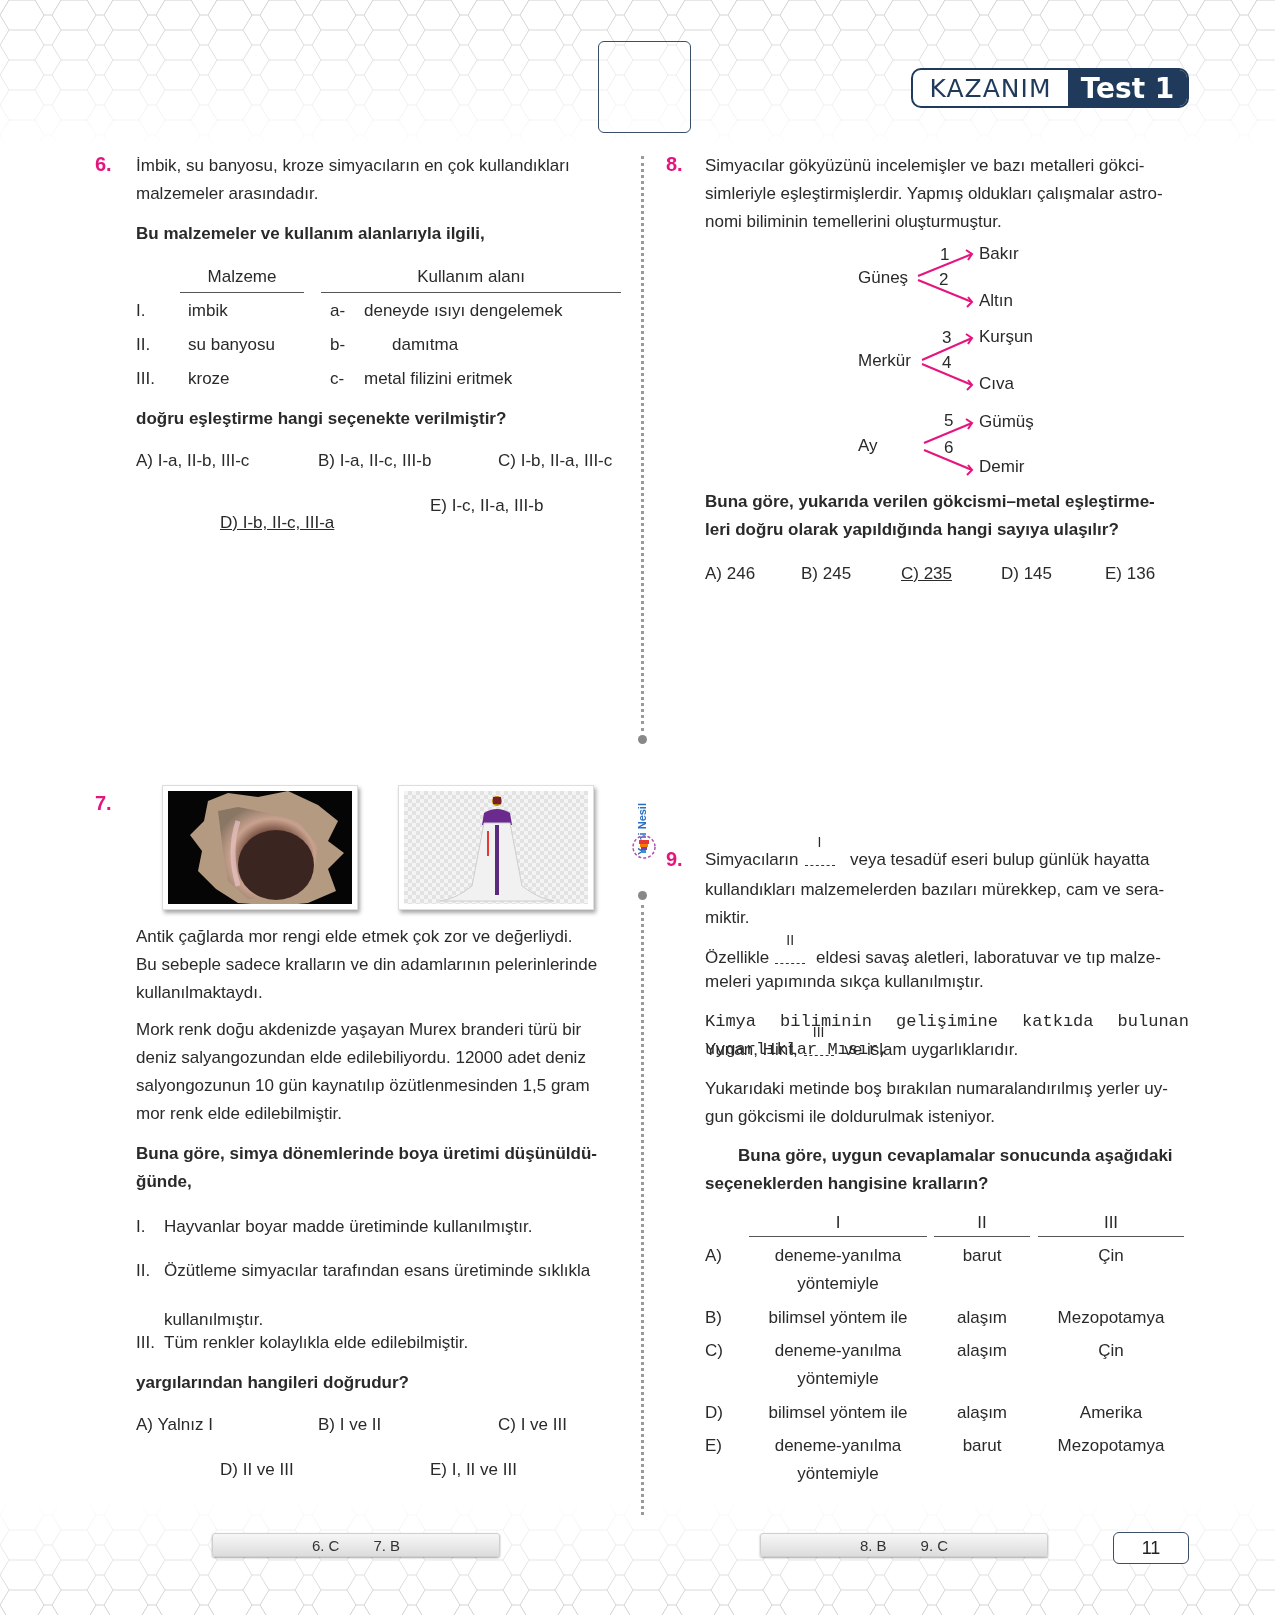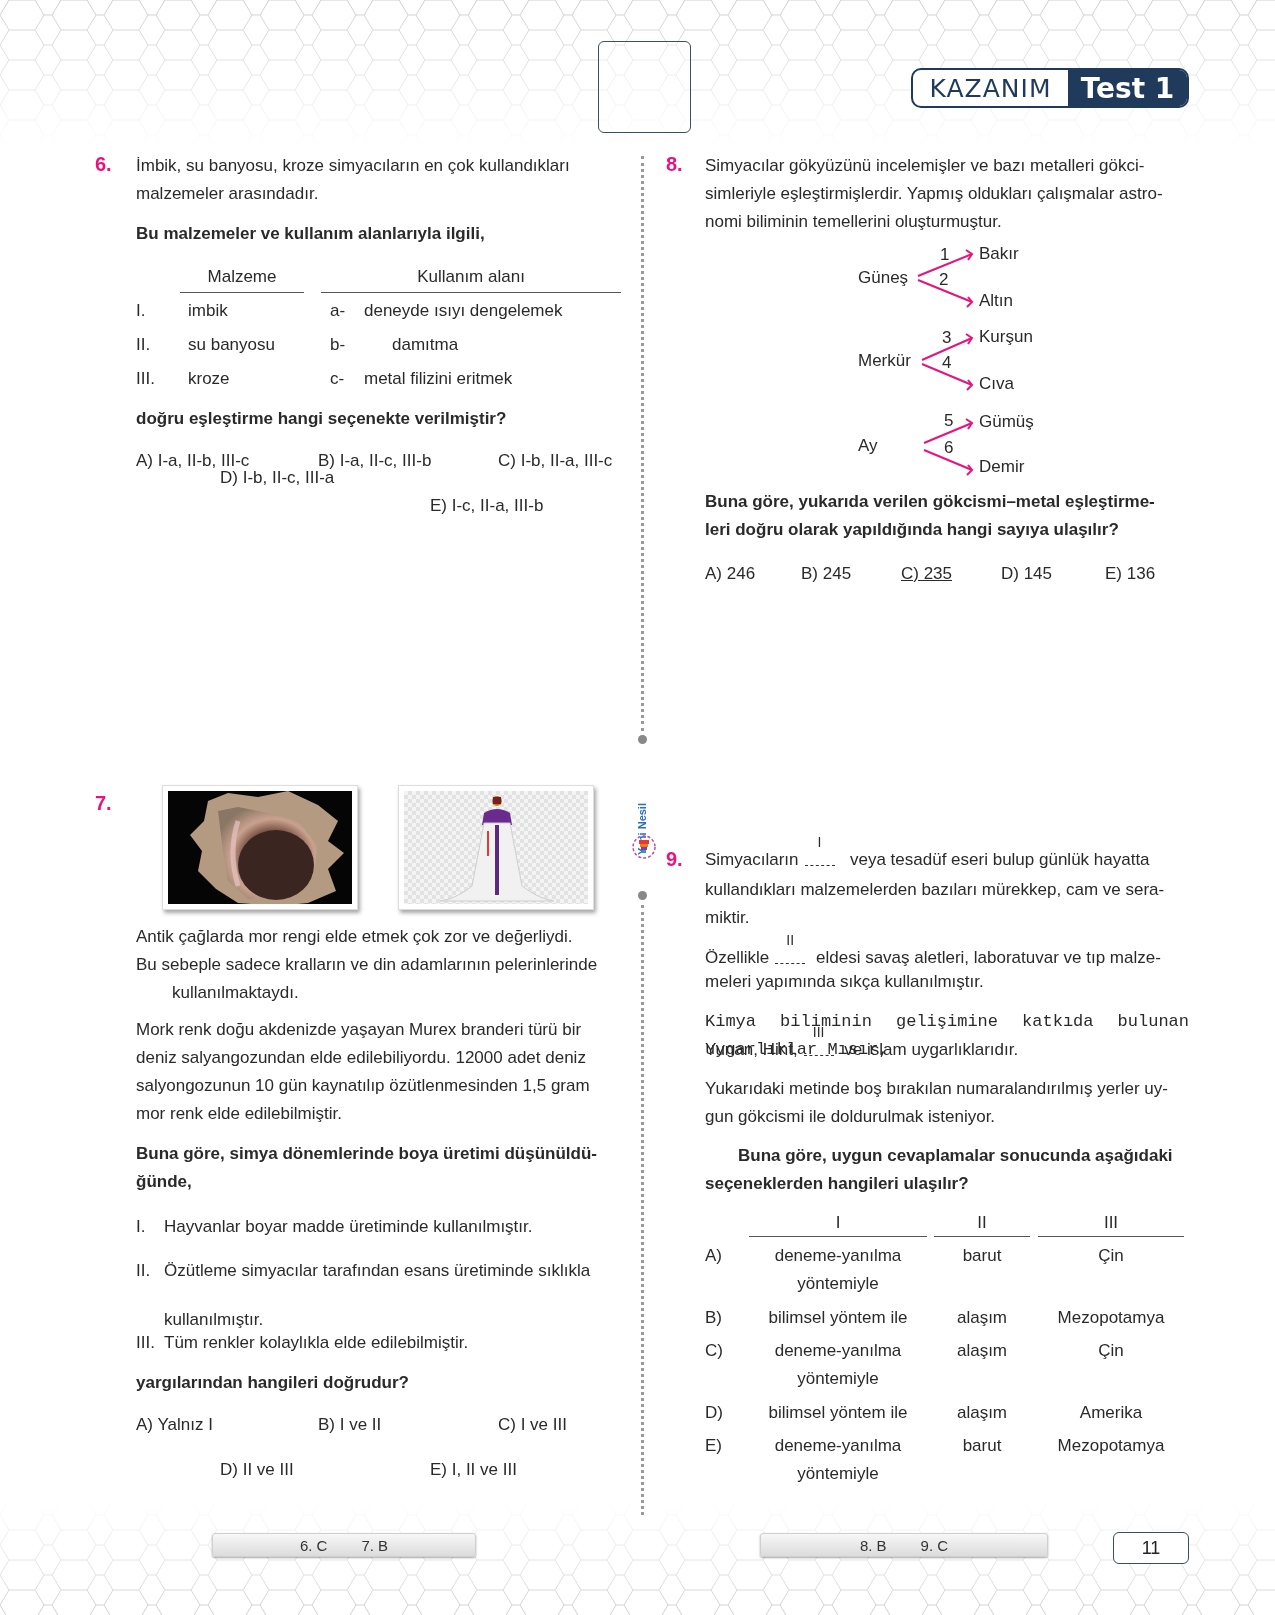--- a/index.html
+++ b/index.html
@@ -111,21 +111,21 @@
     <div class="cell" style="left:136px;top:365px;">III.</div>
     <div class="cell" style="left:188px;top:365px;">kroze</div>
     <div class="cell" style="left:330px;top:365px;">c-</div>
     <div class="cell" style="left:364px;top:365px;">metal filizini eritmek</div>
   </div>
 
   <div class="t b" style="left:136px;top:405px;">doğru eşleştirme hangi seçenekte verilmiştir?</div>
   <div class="t" style="left:136px;top:447px;">A) I-a, II-b, III-c</div>
   <div class="t" style="left:318px;top:447px;">B) I-a, II-c, III-b</div>
   <div class="t" style="left:498px;top:447px;">C) I-b, II-a, III-c</div>
-  <div class="t" style="left:220px;top:464px;">D) I-b, II-c, III-a</div>
+  <div class="t" style="left:220px;top:509px;text-decoration:underline;">D) I-b, II-c, III-a</div>
   <div class="t" style="left:430px;top:492px;">E) I-c, II-a, III-b</div>
 </div>
 
 <div>
   <div class="qnum" style="left:666px;top:153px;">8.</div>
   <div class="t just" style="left:705px;top:152px;width:484px;">Simyacılar gökyüzünü incelemişler ve bazı metalleri gökci-</div>
   <div class="t just" style="left:705px;top:180px;width:484px;">simleriyle eşleştirmişlerdir. Yapmış oldukları çalışmalar astro-</div>
   <div class="t" style="left:705px;top:208px;">nomi biliminin temellerini oluşturmuştur.</div>
 
   <div>
@@ -204,21 +204,21 @@
         <path d="M80 22 Q93 14 106 22 L108 34 L78 34 Z" fill="#6a2a8e"></path>
         <path d="M80 32 L106 32 L118 95 Q135 108 150 110 L36 110 Q52 108 68 95 Z" fill="#f1f1f1" stroke="#cfcfcf" stroke-width="1"></path>
         <rect x="91" y="34" width="4" height="70" fill="#5a2a7e"></rect>
         <rect x="83" y="40" width="2" height="25" fill="#e53935"></rect>
       </svg>
     </div>
   </div>
 
   <div class="t just" style="left:136px;top:923px;width:484px;">Antik çağlarda mor rengi elde etmek çok zor ve değerliydi.</div>
   <div class="t just" style="left:136px;top:951px;width:484px;">Bu sebeple sadece kralların ve din adamlarının pelerinlerinde</div>
-  <div class="t" style="left:136px;top:979px;margin-left:36px;">kullanılmaktaydı.</div>
+  <div class="t" style="left:136px;top:979px;">kullanılmaktaydı.</div>
 
   <div class="t just" style="left:136px;top:1016px;width:484px;">Mork renk doğu akdenizde yaşayan Murex branderi türü bir</div>
   <div class="t just" style="left:136px;top:1044px;width:484px;">deniz salyangozundan elde edilebiliyordu. 12000 adet deniz</div>
   <div class="t just" style="left:136px;top:1072px;width:484px;">salyongozunun 10 gün kaynatılıp özütlenmesinden 1,5 gram</div>
   <div class="t" style="left:136px;top:1100px;">mor renk elde edilebilmiştir.</div>
 
   <div class="t b just" style="left:136px;top:1140px;width:484px;">Buna göre, simya dönemlerinde boya üretimi düşünüldü-</div>
   <div class="t b" style="left:136px;top:1168px;">ğünde,</div>
 
   <div>
@@ -262,21 +262,21 @@
   <div class="t just" style="left:705px;top:1008px;width:484px;font-family:Liberation Mono, monospace;">Kimya biliminin gelişimine katkıda bulunan uygarlıklar Mısır,</div>
   <div class="t" style="left:705px;top:1036px;width:484px;">
     <span>Yunan, Hint,</span><span class="blank"><span class="lbl">III</span><span class="dash"></span></span>
     <span>ve islam uygarlıklarıdır.</span>
   </div>
 
   <div class="t just" style="left:705px;top:1075px;width:484px;">Yukarıdaki metinde boş bırakılan numaralandırılmış yerler uy-</div>
   <div class="t" style="left:705px;top:1103px;">gun gökcismi ile doldurulmak isteniyor.</div>
 
   <div class="t b just" style="left:738px;top:1142px;width:484px;">Buna göre, uygun cevaplamalar sonucunda aşağıdaki</div>
-  <div class="t b" style="left:705px;top:1170px;">seçeneklerden hangileri ulaşılır?</div>
+  <div class="t b" style="left:705px;top:1170px;">seçeneklerden hangisine kralların?</div>
 
   <div>
     <div class="cell center" style="left:749px;top:1209px;width:178px;">I</div>
     <div class="cell center" style="left:934px;top:1209px;width:96px;">II</div>
     <div class="cell center" style="left:1038px;top:1209px;width:146px;">III</div>
     <div class="hline" style="left:749px;top:1236px;width:178px;"></div>
     <div class="hline" style="left:934px;top:1236px;width:96px;"></div>
     <div class="hline" style="left:1038px;top:1236px;width:146px;"></div>
 
     <div>
@@ -308,21 +308,21 @@
     <div>
       <div class="cell" style="left:705px;top:1432px;">E)</div>
       <div class="cell center" style="left:749px;top:1432px;width:178px;">deneme-yanılma</div>
       <div class="cell center" style="left:749px;top:1460px;width:178px;">yöntemiyle</div>
       <div class="cell center" style="left:934px;top:1432px;width:96px;">barut</div>
       <div class="cell center" style="left:1038px;top:1432px;width:146px;">Mezopotamya</div>
     </div>
   </div>
 </div>
 
-<div class="ans-bar" style="left:212px;width:264px;">
+<div class="ans-bar" style="left:212px;width:288px;">
   <span>6. C</span>
   <span>7. B</span>
 </div>
 <div class="ans-bar" style="left:760px;width:288px;">
   <span>8. B</span>
   <span>9. C</span>
 </div>
 <div class="page-no">11</div>
 
 </body></html>

